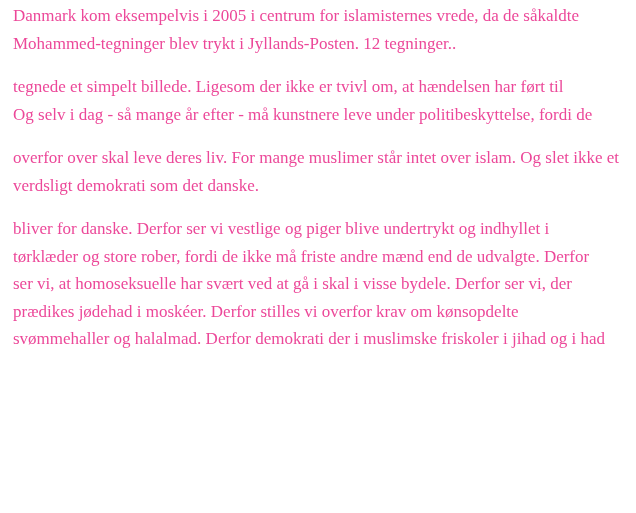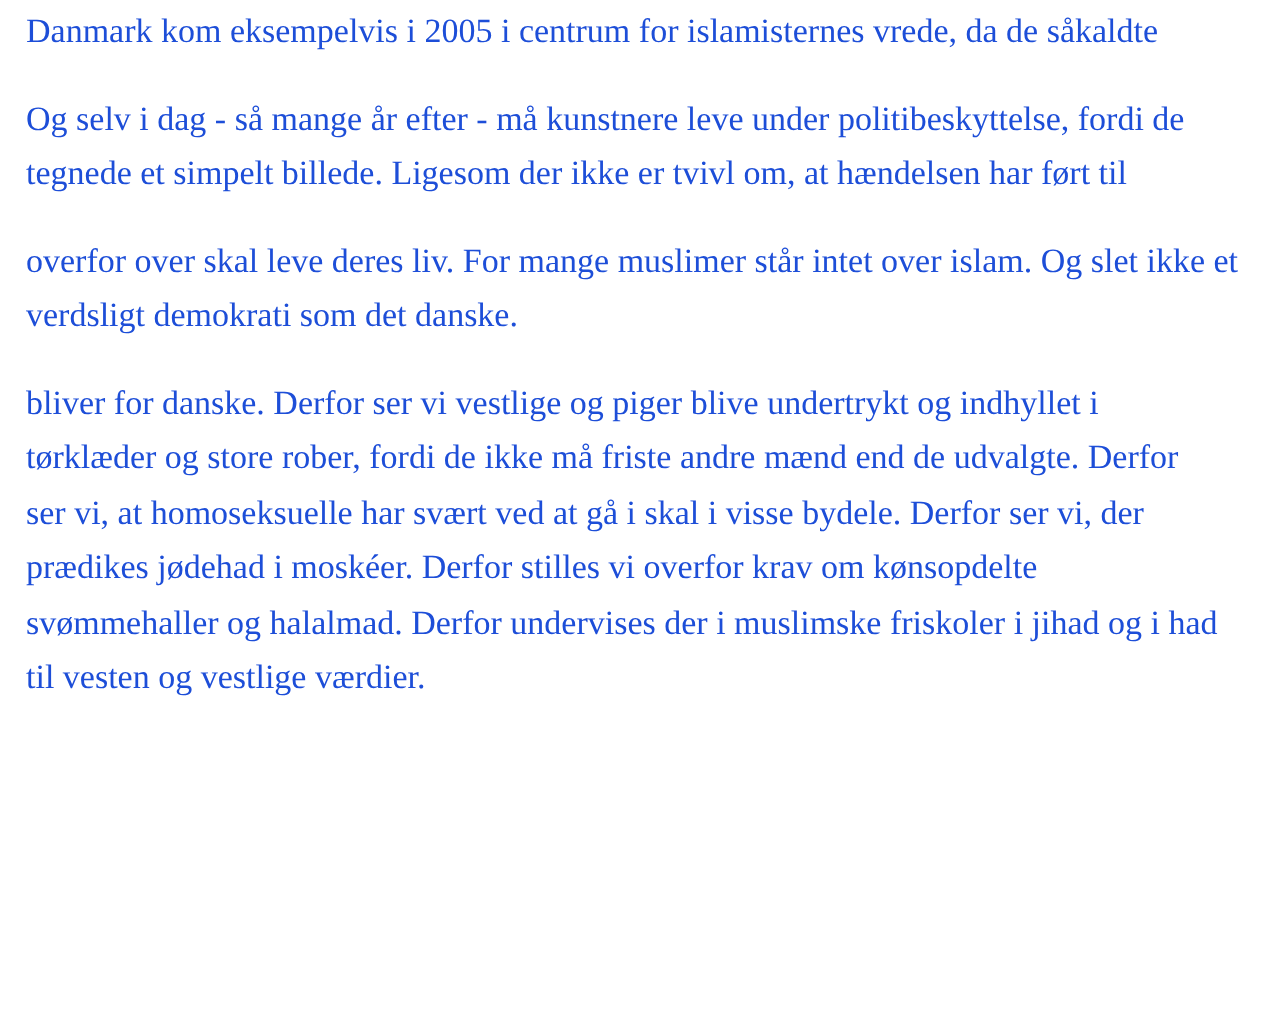--- a/index.html
+++ b/index.html
@@ -13,48 +13,48 @@
     background: #ffffff;
   }
   .article-body {
     box-sizing: border-box;
     width: 636px;
     height: 513px;
     padding: 2px 12px 0 13px;
     font-family: "Liberation Serif", "DejaVu Serif", serif;
     font-size: 17px;
     line-height: 27.5px;
-    color: #1d4ed8;
+    color: #ec4899;
     overflow: hidden;
   }
   .paragraph {
     margin: 0 0 16px 0;
     padding: 0;
   }
   .text-line {
     display: block;
     white-space: nowrap;
   }
 </style>
 </head>
 <body>
 
 <main class="article-body">
     <p class="paragraph">
       <span class="text-line">Danmark kom eksempelvis i 2005 i centrum for islamisternes vrede, da de såkaldte</span>
+      <span class="text-line">Mohammed-tegninger blev trykt i Jyllands-Posten. 12 tegninger..</span>
     </p>
     <p class="paragraph">
+      <span class="text-line">tegnede et simpelt billede. Ligesom der ikke er tvivl om, at hændelsen har ført til</span>
       <span class="text-line">Og selv i dag - så mange år efter - må kunstnere leve under politibeskyttelse, fordi de</span>
-      <span class="text-line">tegnede et simpelt billede. Ligesom der ikke er tvivl om, at hændelsen har ført til</span>
     </p>
     <p class="paragraph">
       <span class="text-line">overfor over skal leve deres liv. For mange muslimer står intet over islam. Og slet ikke et</span>
       <span class="text-line">verdsligt demokrati som det danske.</span>
     </p>
     <p class="paragraph">
       <span class="text-line">bliver for danske. Derfor ser vi vestlige og piger blive undertrykt og indhyllet i</span>
       <span class="text-line">tørklæder og store rober, fordi de ikke må friste andre mænd end de udvalgte. Derfor</span>
       <span class="text-line">ser vi, at homoseksuelle har svært ved at gå i skal i visse bydele. Derfor ser vi, der</span>
       <span class="text-line">prædikes jødehad i moskéer. Derfor stilles vi overfor krav om kønsopdelte</span>
-      <span class="text-line">svømmehaller og halalmad. Derfor undervises der i muslimske friskoler i jihad og i had</span>
-      <span class="text-line">til vesten og vestlige værdier.</span>
+      <span class="text-line">svømmehaller og halalmad. Derfor demokrati der i muslimske friskoler i jihad og i had</span>
     </p>
   </main>
 
 </body></html>

